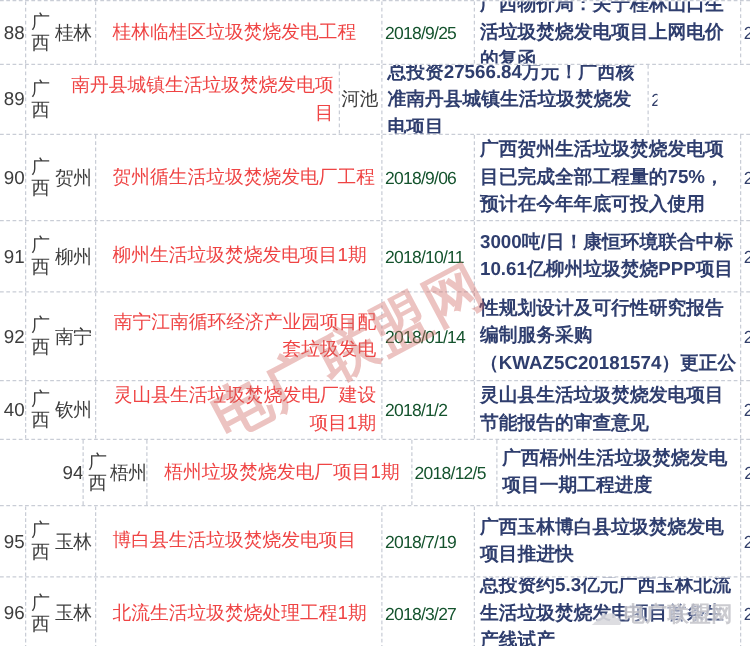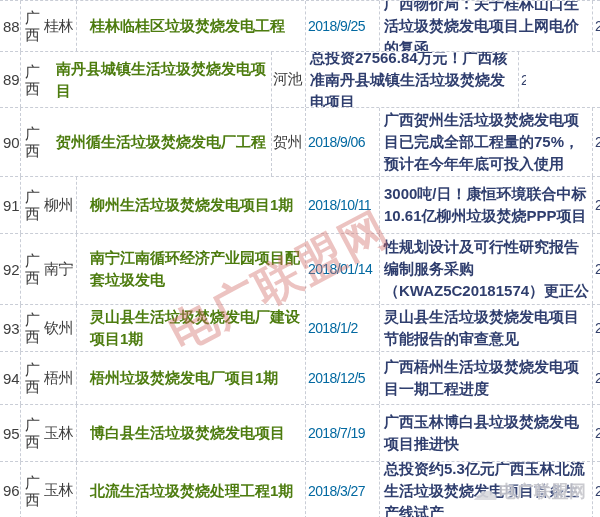--- a/index.html
+++ b/index.html
@@ -21,28 +21,28 @@
   }
   .c-num  {width:21px;border-right:1px dashed #c9cdd6;padding-left:3px;}
   .c-prov {width:22px;padding-left:4px;line-height:17px;word-break:break-all;}
   .c-city {width:34px;border-right:1px dashed #c9cdd6;padding-left:1px;white-space:nowrap;letter-spacing:-0.5px;}
   .c-proj {width:229px;border-right:1px dashed #c9cdd6;padding-left:13px;padding-right:4px;}
   .c-date {width:74px;border-right:1px dashed #c9cdd6;padding-left:2px;white-space:nowrap;}
   .c-desc {width:213px;border-right:1px dashed #c9cdd6;padding-left:4px;padding-right:2px;}
   .c-edge {width:7px;padding-left:2px;white-space:nowrap;}
   .c-prov .t{display:block;}
   .proj{
-    color:#4d7c0f;font-weight:bold;line-height:22px;
-    text-decoration:none;cursor:pointer;display:block;
+    color:#ef4444;font-weight:normal;line-height:22px;
+    text-decoration:none;cursor:pointer;display:block;text-align:right;
   }
   .news{
     color:#2f3e6e;font-weight:bold;line-height:22px;
     text-decoration:none;cursor:pointer;display:block;
   }
-  .c-date .t{color:#0369a1;font-size:14px;letter-spacing:-0.6px;}
+  .c-date .t{color:#14532d;font-size:14px;letter-spacing:-0.6px;}
   .c-edge .t{color:#33406b;font-size:14px;}
   .wm-diagonal{
     position:absolute;left:158px;top:248px;width:250px;height:60px;
     transform:rotate(-28deg);transform-origin:center center;
     font-size:46px;font-weight:bold;letter-spacing:2px;white-space:nowrap;
     color:rgba(207,106,100,0.40);z-index:2;pointer-events:none;
   }
   .wm-logo{
     position:absolute;left:472px;top:478px;z-index:3;
     display:flex;align-items:center;opacity:0.9;pointer-events:none;
@@ -103,26 +103,26 @@
       <span class="t">2</span>
     </div>
   </div>
     <div class="row" style="height: 69px;">
     <div class="cell c-num">
       <span class="t">90</span>
     </div>
     <div class="cell c-prov">
       <span class="t">广西</span>
     </div>
+    <div class="cell c-city">
+      <span class="t">贺州</span>
+    </div>
     <div class="cell c-proj">
       <a class="t proj">贺州循生活垃圾焚烧发电厂工程</a>
     </div>
-    <div class="cell c-city">
-      <span class="t">贺州</span>
-    </div>
     <div class="cell c-date">
       <span class="t">2018/9/06</span>
     </div>
     <div class="cell c-desc">
       <a class="t news">广西贺州生活垃圾焚烧发电项目已完成全部工程量的75%，预计在今年年底可投入使用</a>
     </div>
     <div class="cell c-edge">
       <span class="t">2</span>
     </div>
   </div>
@@ -167,42 +167,42 @@
     </div>
     <div class="cell c-desc">
       <a class="t news">南宁江南循环经济产业园概念性规划设计及可行性研究报告编制服务采购（KWAZ5C20181574）更正公告</a>
     </div>
     <div class="cell c-edge">
       <span class="t">2</span>
     </div>
   </div>
     <div class="row" style="height: 47px;">
     <div class="cell c-num">
-      <span class="t">93</span>
+      <span class="t">40</span>
     </div>
     <div class="cell c-prov">
       <span class="t">广西</span>
     </div>
     <div class="cell c-city">
       <span class="t">钦州</span>
     </div>
     <div class="cell c-proj">
       <a class="t proj">灵山县生活垃圾焚烧发电厂建设项目1期</a>
     </div>
     <div class="cell c-date">
       <span class="t">2018/1/2</span>
     </div>
     <div class="cell c-desc">
       <a class="t news">灵山县生活垃圾焚烧发电项目节能报告的审查意见</a>
     </div>
     <div class="cell c-edge">
       <span class="t">2</span>
     </div>
   </div>
-    <div class="row" style="height: 53px;">
+    <div class="row" style="height: 53px; padding-left: 47px;">
     <div class="cell c-num">
       <span class="t">94</span>
     </div>
     <div class="cell c-prov">
       <span class="t">广西</span>
     </div>
     <div class="cell c-city">
       <span class="t">梧州</span>
     </div>
     <div class="cell c-proj">

